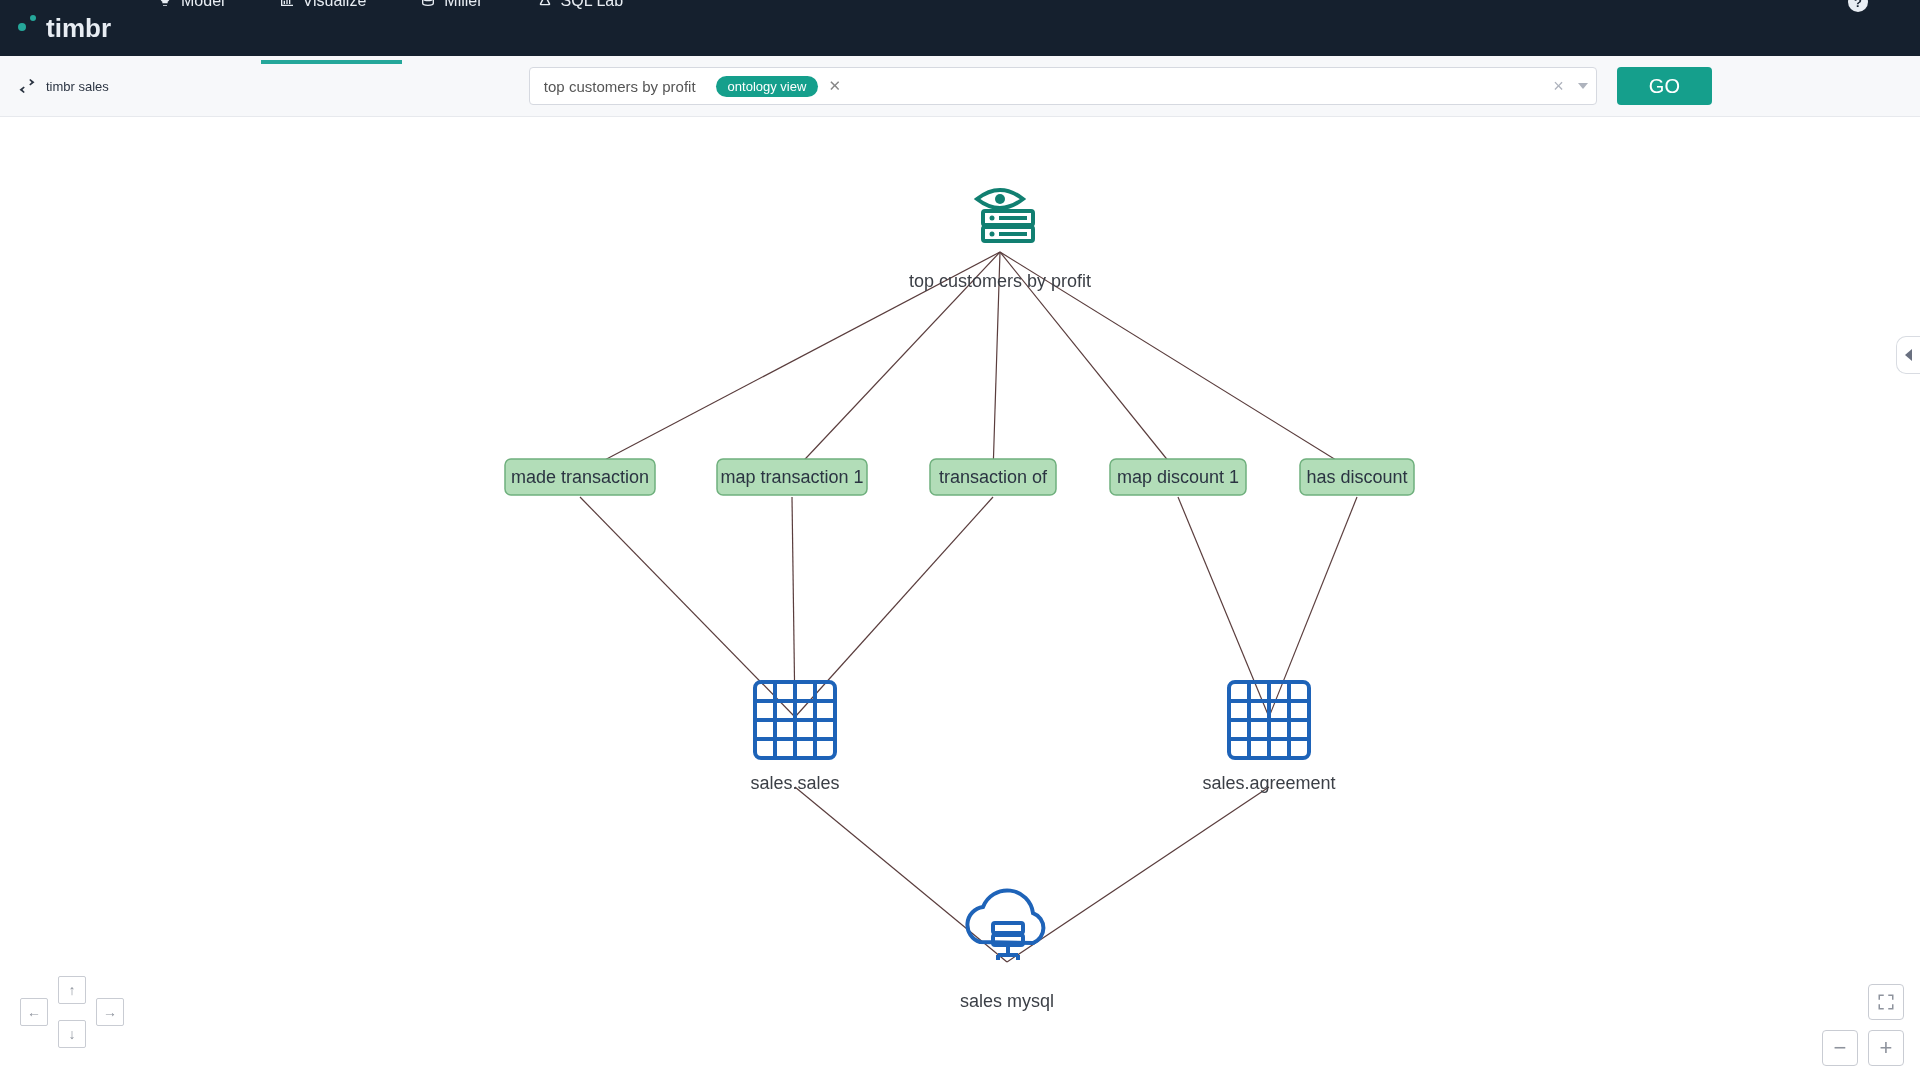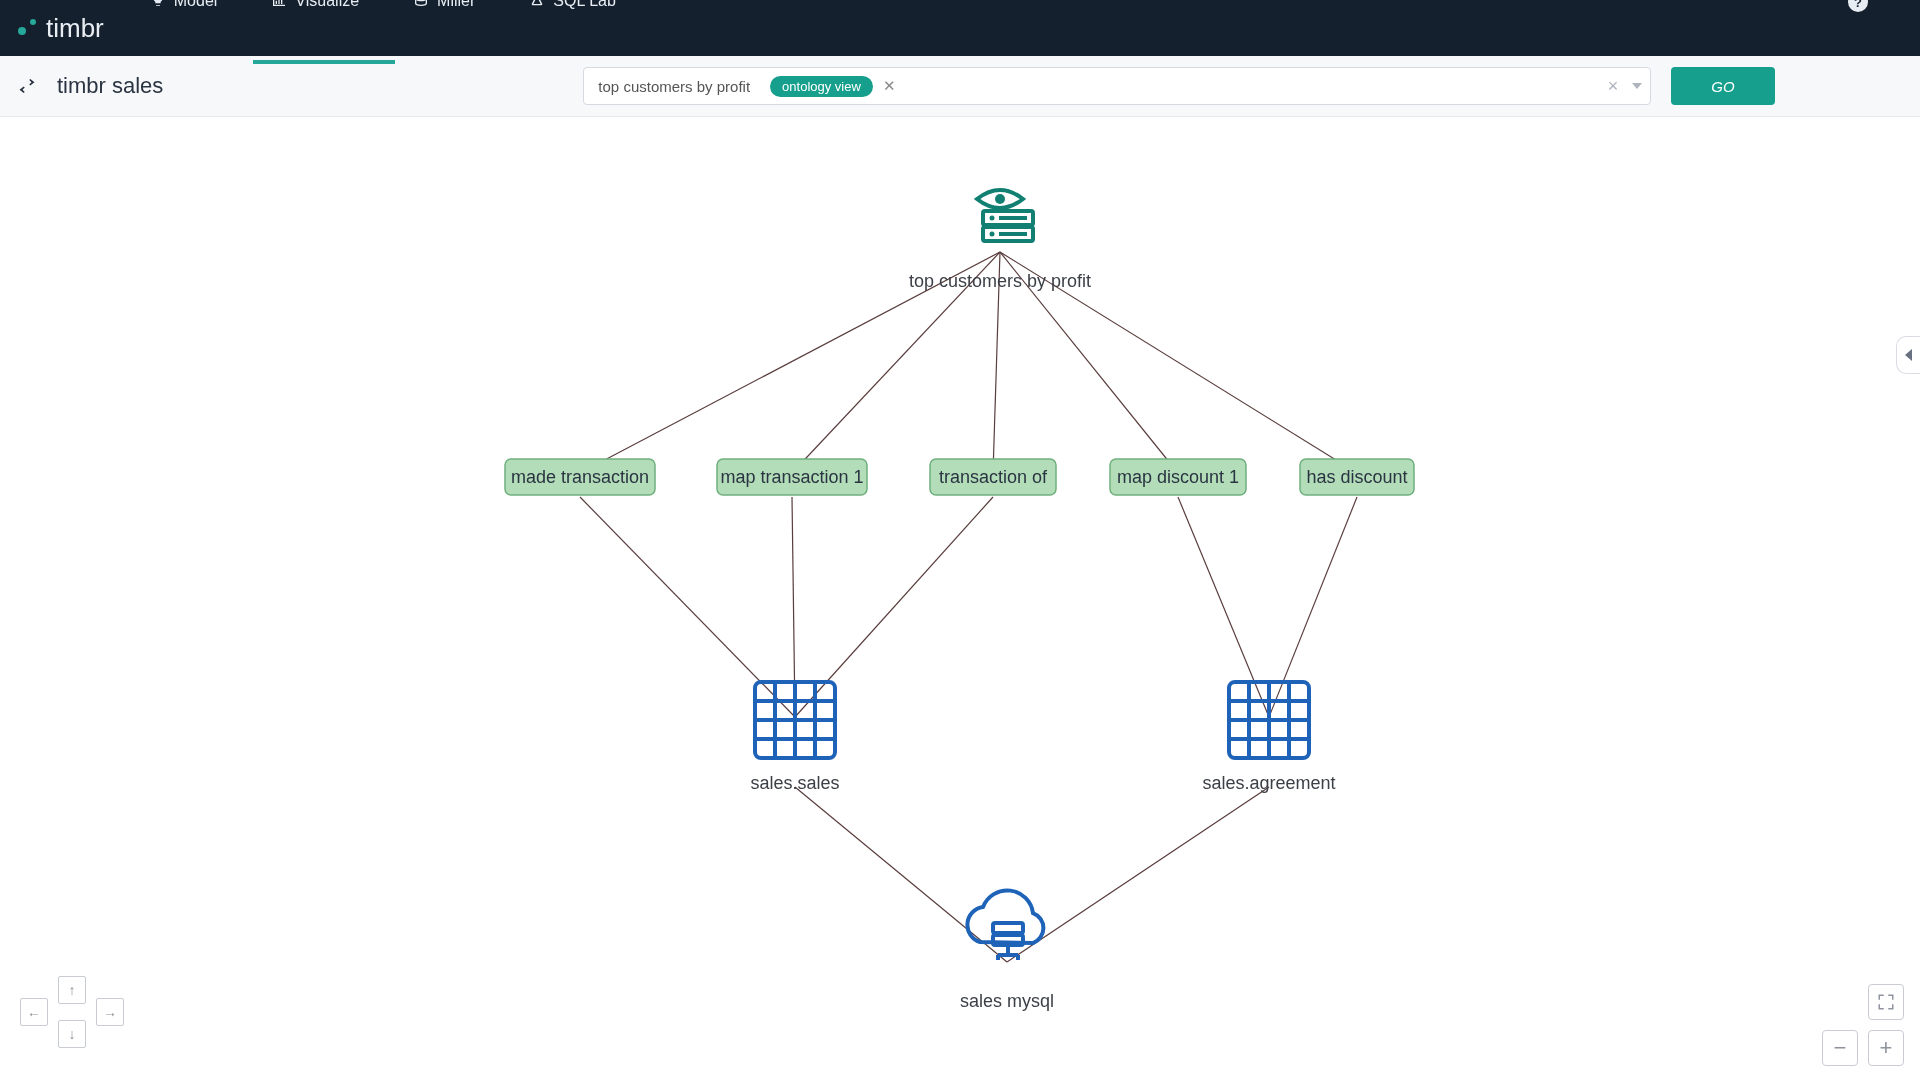--- a/index.html
+++ b/index.html
@@ -1,43 +1,43 @@
 <!DOCTYPE html>
 <html><head>
 <meta charset="utf-8">
 <style>
 * { margin:0; padding:0; box-sizing:border-box; font-family:Arial,Helvetica,sans-serif; }
 html,body { width:1920px; height:1080px; overflow:hidden; background:#fff; }
 
 
 .navbar { height:56px; background:#15202e; display:flex; align-items:center; color:#e8edf3; padding:0 18px; }
-.brand { font-size:26px; font-weight:400; display:flex; align-items:center; gap:6px; margin-right:28px; }
+.brand { font-size:26px; font-weight:700; display:flex; align-items:flex-start; gap:6px; margin-right:28px; }
 .brand-logo { width:22px; height:22px; position:relative; }
 .brand-logo::before,.brand-logo::after { content:""; position:absolute; border-radius:50%; background:#25a79a; }
 .brand-logo::before { width:8px; height:8px; left:0; top:10px; }
 .brand-logo::after { width:6px; height:6px; left:12px; top:2px; }
 .nav-item { display:flex; align-items:flex-start; gap:8px; font-size:16px; padding:0 18px; height:72px; cursor:pointer; position:relative; }
 .nav-item.active::after { content:""; position:absolute; left:0; right:0; bottom:0; height:4px; background:#25a79a; }
 .nav-icon { width:16px; height:16px; display:inline-flex; align-items:center; justify-content:center; }
 .caret { width:0; height:0; border-left:4px solid transparent; border-right:4px solid transparent; border-top:5px solid #e8edf3; margin-left:2px; }
 .nav-spacer { flex:1; }
 .help-badge { width:20px; height:20px; border-radius:50%; background:#e8edf3; color:#15202e; display:flex; align-items:center; justify-content:center; font-weight:700; font-size:13px; margin-right:6px; }
 .user-icon { width:16px; height:16px; fill:#e8edf3; }
 
 
 .subbar { height:61px; background:#f7f8fa; border-bottom:1px solid #e7e9ed; display:flex; align-items:center; padding:0 18px; gap:20px; }
-.crumb { display:flex; align-items:center; gap:21px; font-size:22px; color:#2b3442; }
+.crumb { display:flex; align-items:center; gap:10px; font-size:13px; color:#2b3442; }
 .crumb-icon { width:18px; height:18px; }
 .searchbox { margin-left:400px; flex:0 0 1068px; height:38px; background:#fff; border:1px solid #d6d9e0; border-radius:4px; display:flex; align-items:center; padding:0 8px 0 14px; color:#555; font-size:15px; }
 .chip { background:#159f8c; color:#fff; border-radius:12px; padding:3px 12px; font-size:13px; margin-left:20px; }
 .chip-x { margin-left:10px; color:#888; font-size:15px; cursor:pointer; }
 .search-controls { margin-left:auto; display:flex; align-items:center; gap:14px; color:#aeb3bd; }
 .search-x { font-size:18px; cursor:pointer; }
 .search-caret { width:0; height:0; border-left:5px solid transparent; border-right:5px solid transparent; border-top:6px solid #aeb3bd; }
-.go-btn { height:38px; padding:0 40px; background:#159f8c; color:#fff; border:none; border-radius:4px; font-size:15px; cursor:pointer;font-style:italic; }
+.go-btn { height:38px; padding:0 32px; background:#159f8c; color:#fff; border:none; border-radius:4px; font-size:20px; cursor:pointer; }
 
 
 .canvas { position:absolute; left:0; right:0; top:117px; bottom:0; background:#fff; }
 .canvas svg { width:100%; height:100%; }
 
 
 .panel { position:absolute; left:14px; top:131px; width:248px; background:#fff; border:1px solid #e2e4ea; border-radius:8px; box-shadow:0 1px 3px rgba(0,0,0,.05); padding:14px 16px 10px; }
 .panel-head { display:flex; align-items:center; justify-content:space-between; margin-bottom:14px; }
 .panel-title { font-size:20px; color:#2b3442; }
 .collapse-btn { width:34px; height:34px; background:#159f8c; border-radius:6px; display:flex; align-items:center; justify-content:center; cursor:pointer; }

